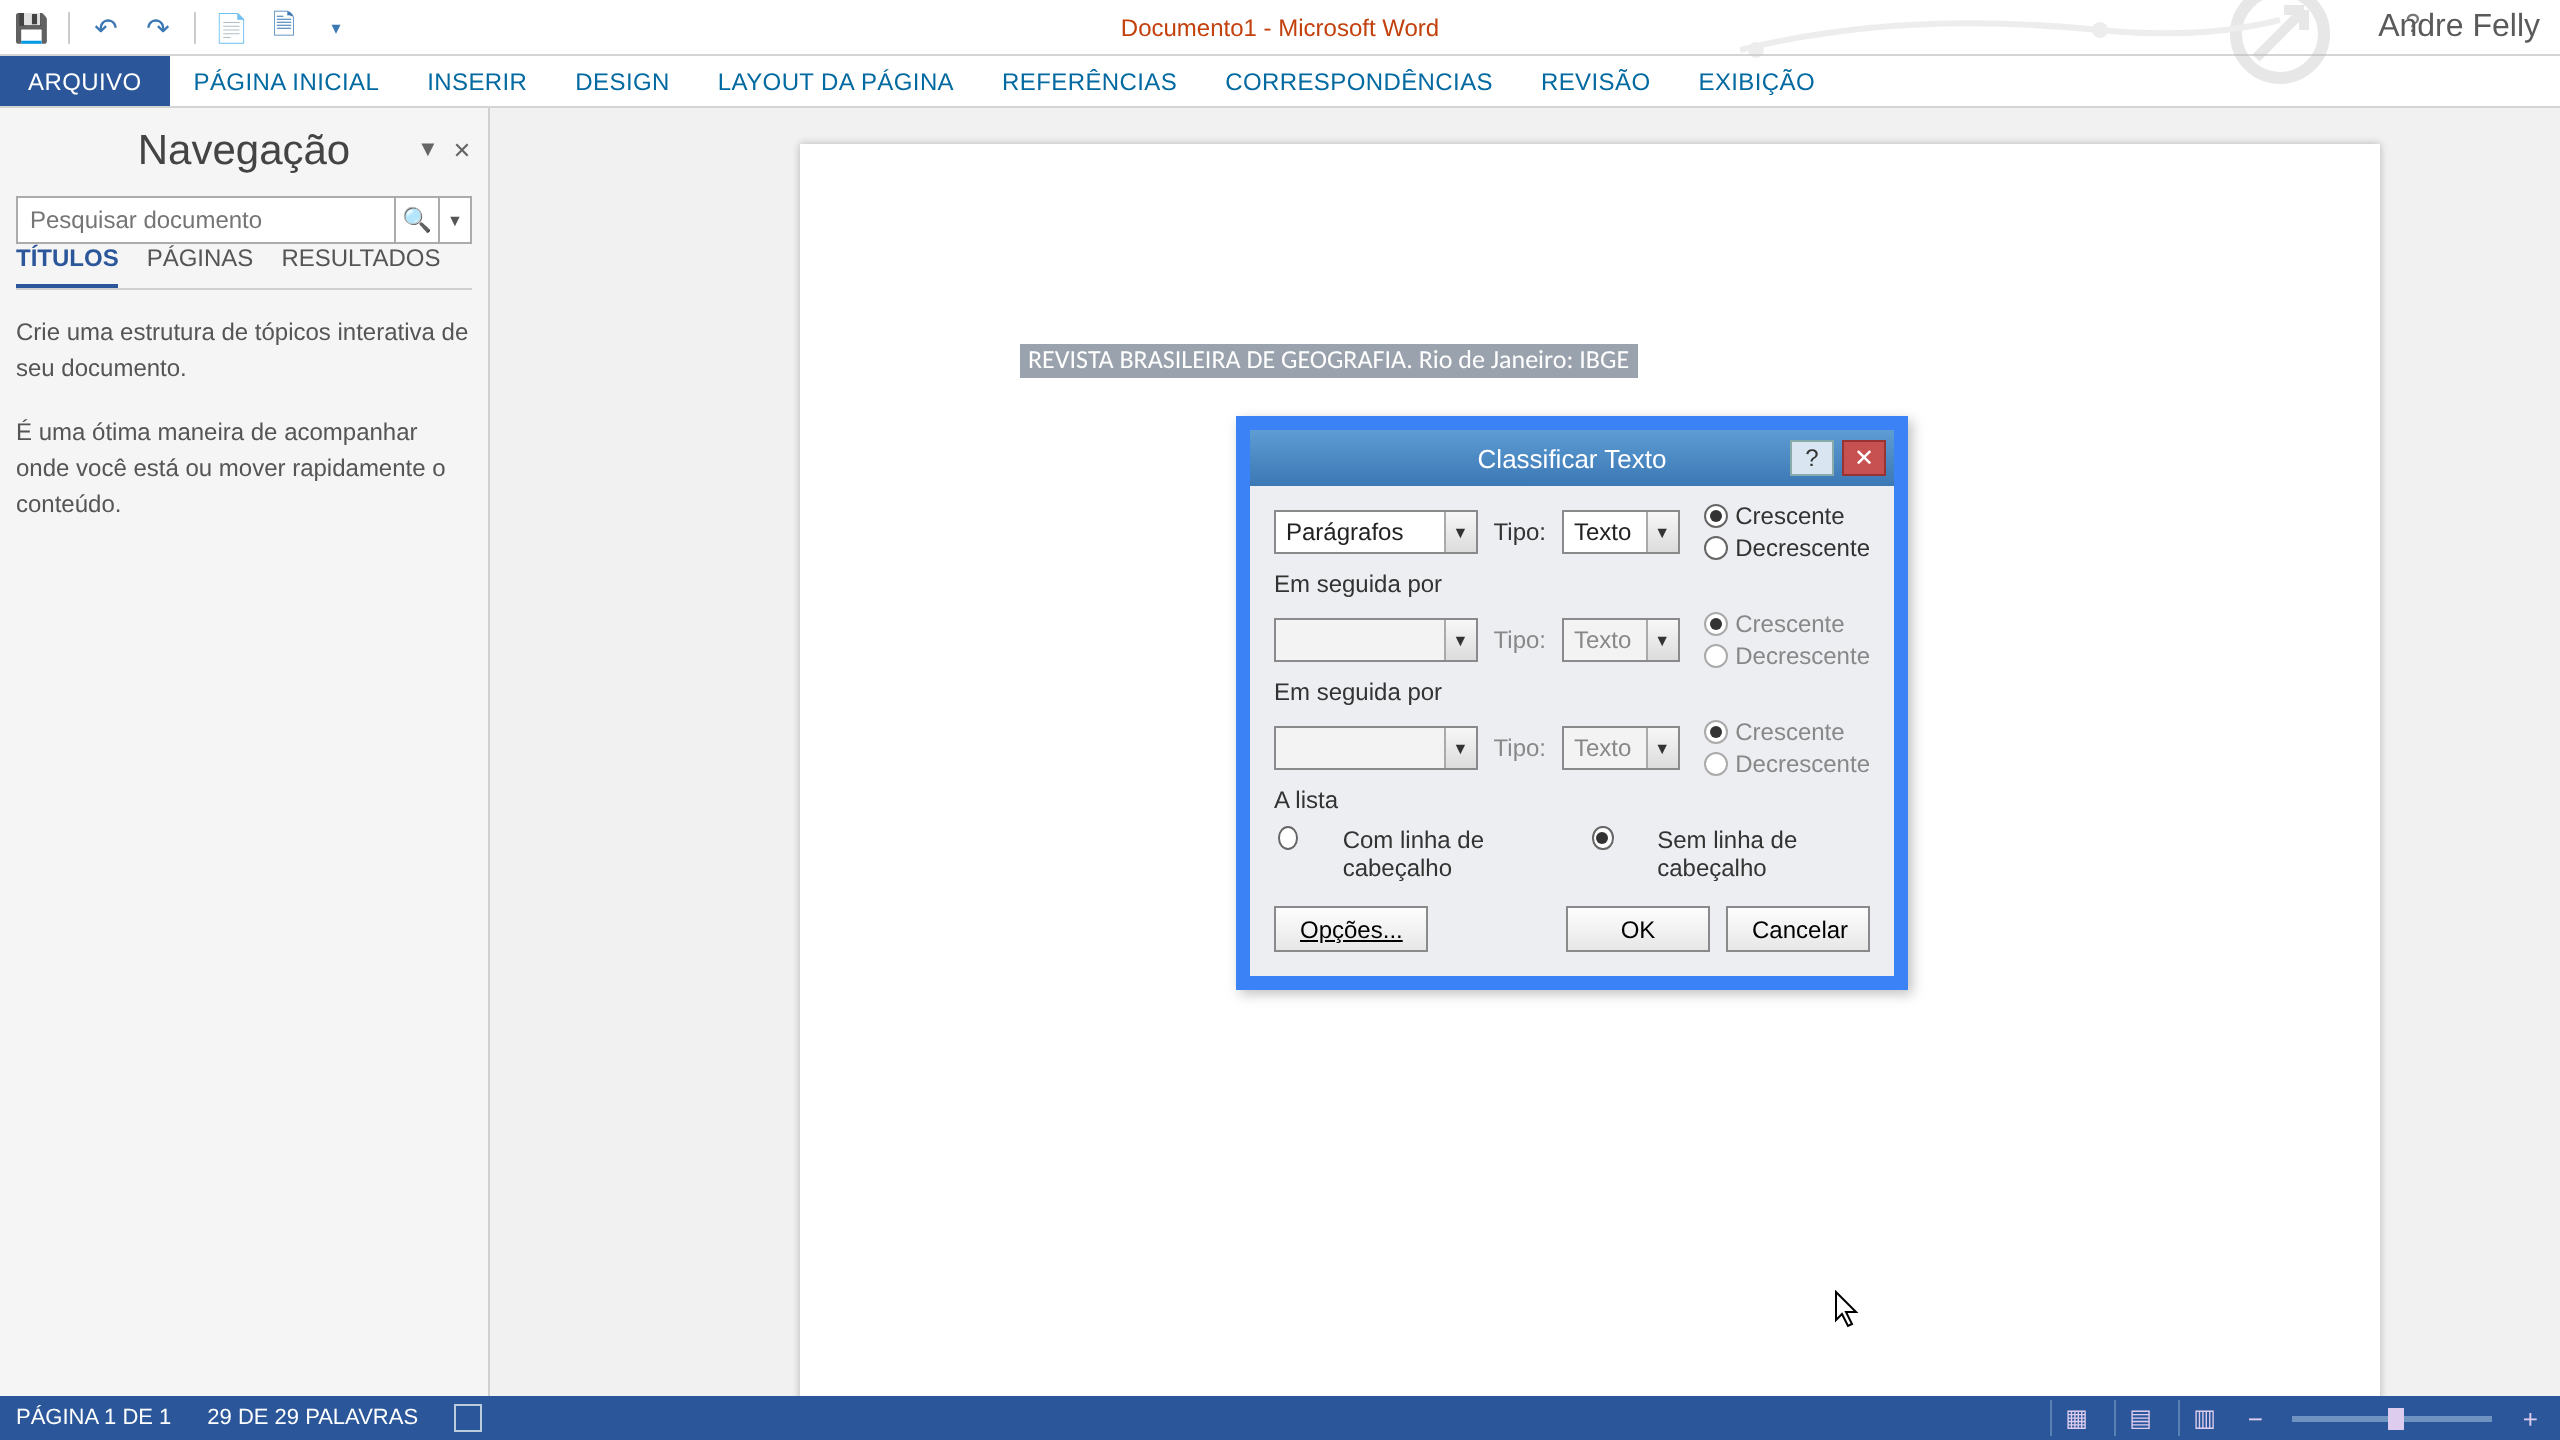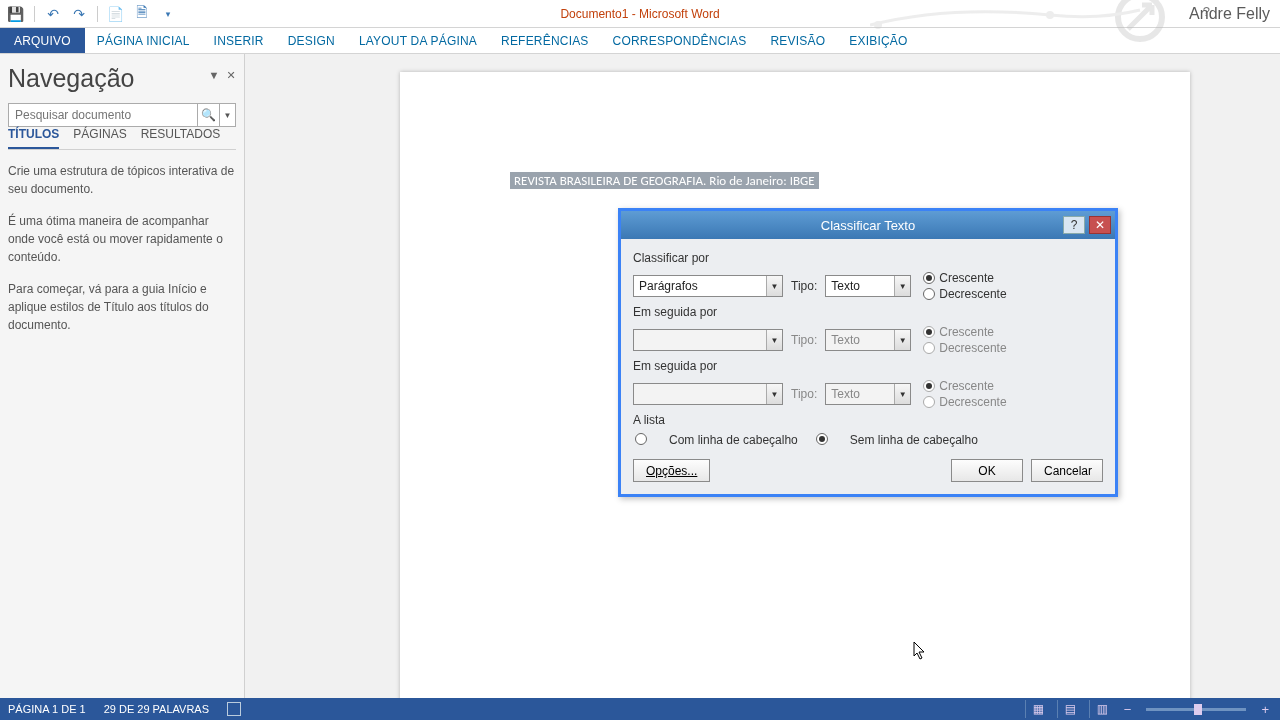--- a/index.html
+++ b/index.html
@@ -16,40 +16,40 @@
 .deco { position: absolute; top: -5px; right: 90px; width: 320px; height: 55px; opacity: 0.35; pointer-events: none; }
 
 
 .ribbon { height: 26px; background: #fff; display: flex; align-items: stretch; border-bottom: 1px solid #d4d4d4; }
 .tab { padding: 0 12px; font-size: 12px; color: #0369a1; display: flex; align-items: center; cursor: pointer; text-transform: uppercase; letter-spacing: 0.2px; }
 .tab.file { background: #2b579a; color: #fff; font-weight: 400; padding: 0 14px; }
 
 
 .workspace { display: flex; height: calc(720px - 28px - 26px - 22px); background: #f1f1f1; }
 .nav-pane { width: 245px; background: #f5f5f5; border-right: 1px solid #d0d0d0; padding: 10px 8px; position: relative; }
-.nav-title { font-size: 25px; color: #444; margin-bottom: 10px; }
+.nav-title { font-size: 21px; color: #444; margin-bottom: 10px; text-align: center; }
 .nav-close { position: absolute; right: 6px; top: 14px; display: flex; gap: 3px; }
 .nav-close span { width: 14px; height: 14px; color: #666; font-size: 11px; display: flex; align-items: center; justify-content: center; cursor: pointer; }
 .search-wrap { display: flex; border: 1px solid #ababab; background: #fff; height: 24px; margin-bottom: 0; }
 .search-wrap input { flex: 1; border: none; outline: none; padding: 0 6px; font-size: 12px; }
 .search-btn { width: 22px; border-left: 1px solid #ababab; display: flex; align-items: center; justify-content: center; color: #555; cursor: pointer; font-size: 12px; }
 .search-dd { width: 16px; border-left: 1px solid #ababab; display: flex; align-items: center; justify-content: center; color: #555; cursor: pointer; font-size: 8px; }
 .nav-tabs { display: flex; gap: 14px; border-bottom: 1px solid #d0d0d0; margin-bottom: 12px; }
 .nav-tab { font-size: 12px; color: #555; padding-bottom: 6px; cursor: pointer; }
 .nav-tab.sel { color: #2b579a; font-weight: bold; border-bottom: 2px solid #2b579a; }
 .nav-help { font-size: 12px; color: #555; line-height: 1.5; }
 .nav-help p { margin-bottom: 14px; }
 
 .doc-area { flex: 1; position: relative; overflow: hidden; background: #f1f1f1; }
 .page { position: absolute; left: 155px; top: 18px; width: 790px; height: 1020px; background: #fff; box-shadow: 0 0 4px rgba(0,0,0,0.25); }
 .sel-text { position: absolute; left: 110px; top: 100px; background: #9aa3ad; color: #fff; padding: 1px 4px; font-size: 13px; font-family: Calibri, sans-serif; }
 .sel-frag { position: absolute; left: 474px; top: 280px; background: #9aa3ad; color: #fff; padding: 1px 4px; font-size: 13px; font-family: Calibri, sans-serif; }
 
 
-.dialog { position: absolute; left: 218px; top: 136px; width: 500px; background: #eceef1; border: 3px solid #3b82f6; box-shadow: 2px 2px 6px rgba(0,0,0,0.25); }
+.dialog { position: absolute; left: 218px; top: 136px; width: 336px; background: #eceef1; border: 7px solid #3b82f6; box-shadow: 2px 2px 6px rgba(0,0,0,0.25); }
 .dlg-title { height: 28px; background: linear-gradient(#5e9cd4, #3b78b4); display: flex; align-items: center; justify-content: center; position: relative; }
 .dlg-title-text { color: #fff; font-size: 13px; }
 .dlg-help { position: absolute; right: 30px; width: 22px; height: 18px; background: #d9e6f2; color: #333; font-size: 12px; display: flex; align-items: center; justify-content: center; cursor: pointer; border: 1px solid #8aa; }
 .dlg-close { position: absolute; right: 4px; width: 22px; height: 18px; background: #c75050; color: #fff; font-size: 12px; display: flex; align-items: center; justify-content: center; cursor: pointer; border: 1px solid #933; }
 .dlg-body { padding: 8px 12px 12px 12px; font-size: 12px; color: #333; }
 .grp-label { font-size: 12px; color: #333; margin: 4px 0 6px 0; }
 .sort-row { display: flex; align-items: center; gap: 8px; margin-bottom: 2px; }
 .combo { height: 22px; border: 1px solid #8a8a8a; background: #fff; display: flex; align-items: center; position: relative; }
 .combo.main { width: 150px; }
 .combo.type { width: 86px; }
@@ -136,38 +136,36 @@
       <div class="search-dd">▼</div>
     </div>
     <div class="nav-tabs">
       <div class="nav-tab sel">TÍTULOS</div>
       <div class="nav-tab">PÁGINAS</div>
       <div class="nav-tab">RESULTADOS</div>
     </div>
     <div class="nav-help">
       <p>Crie uma estrutura de tópicos interativa de seu documento.</p>
       <p>É uma ótima maneira de acompanhar onde você está ou mover rapidamente o conteúdo.</p>
-      <p>Para começar, vá para a guia Início e aplique estilos de Título aos títulos do documento.</p>
     </div>
   </div>
 
   <div class="doc-area">
     <div class="page">
       <div class="sel-text">REVISTA BRASILEIRA DE GEOGRAFIA. Rio de Janeiro: IBGE</div>
       <div class="sel-frag">iro,</div>
 
       <div class="dialog">
         <div class="dlg-title">
           <span class="dlg-title-text">Classificar Texto</span>
           <div class="dlg-help">?</div>
           <div class="dlg-close">✕</div>
         </div>
         <div class="dlg-body">
 
-          <div class="grp-label">Classificar por</div>
           <div class="sort-row">
             <div class="combo main">
               <span class="val">Parágrafos</span>
                 <div class="dd">▼</div>
             </div>
             <span class="type-lbl">Tipo:</span>
             <div class="combo type">
               <span class="val">Texto</span>
                 <div class="dd">▼</div>
             </div>

